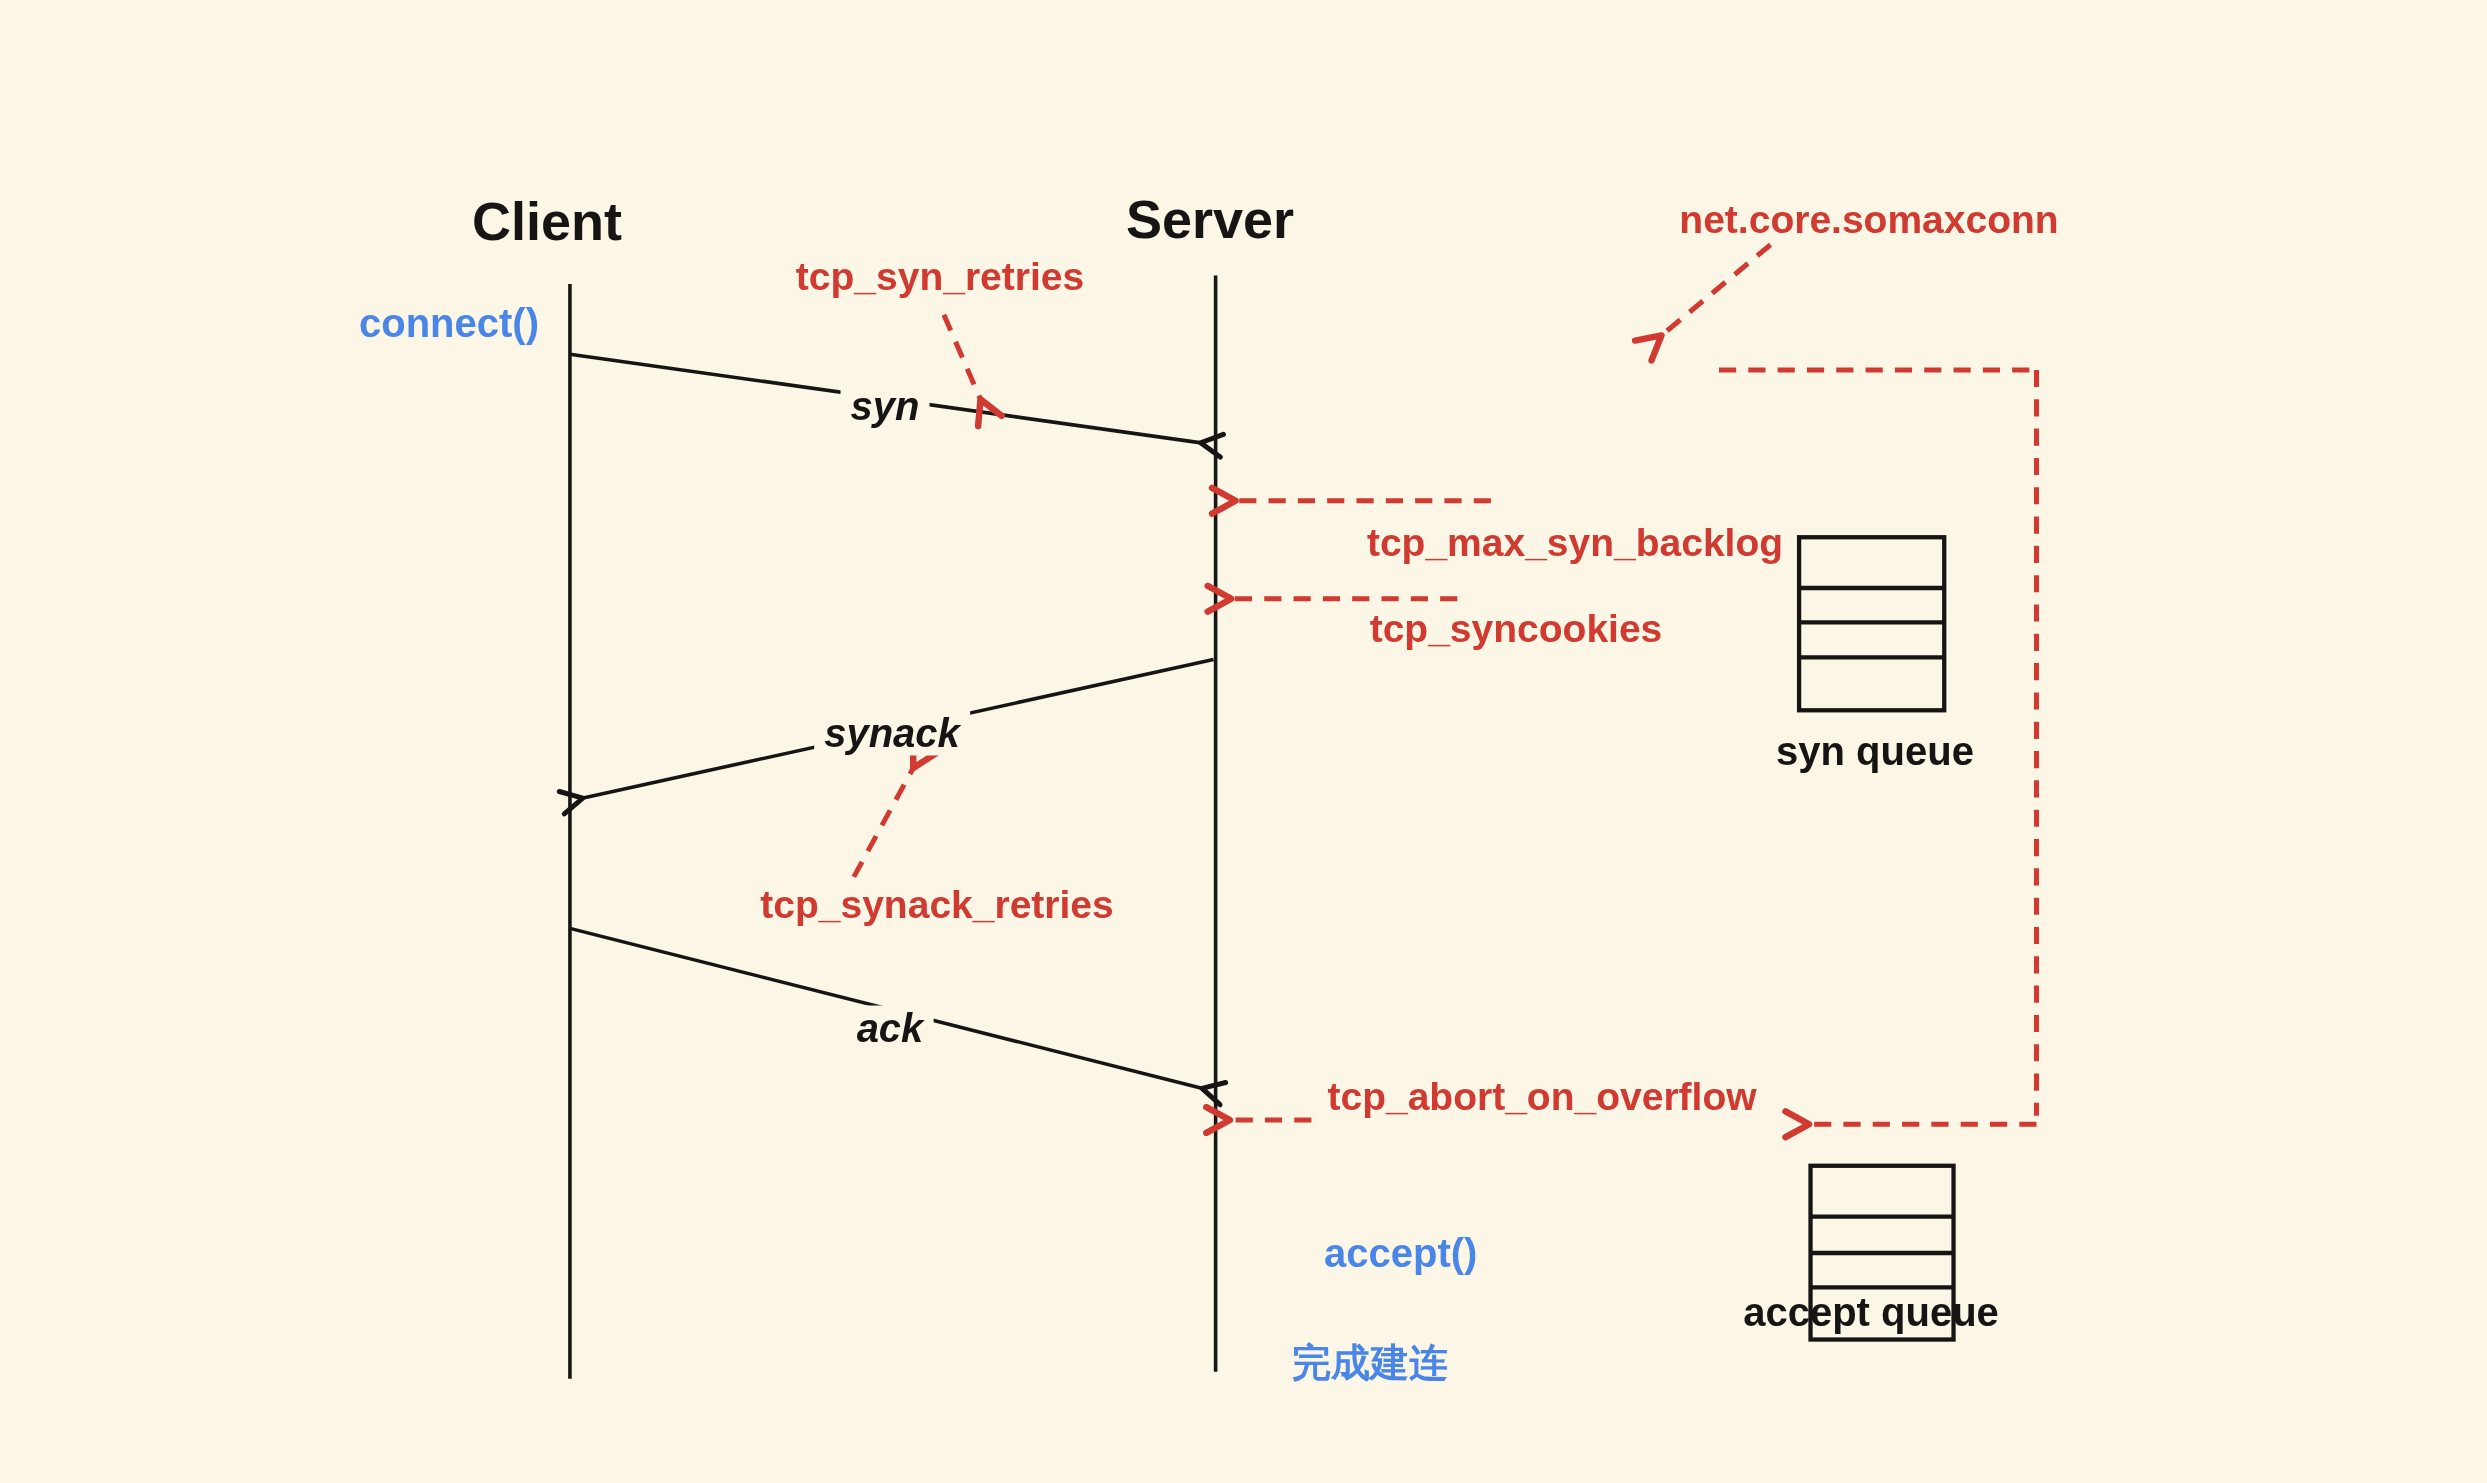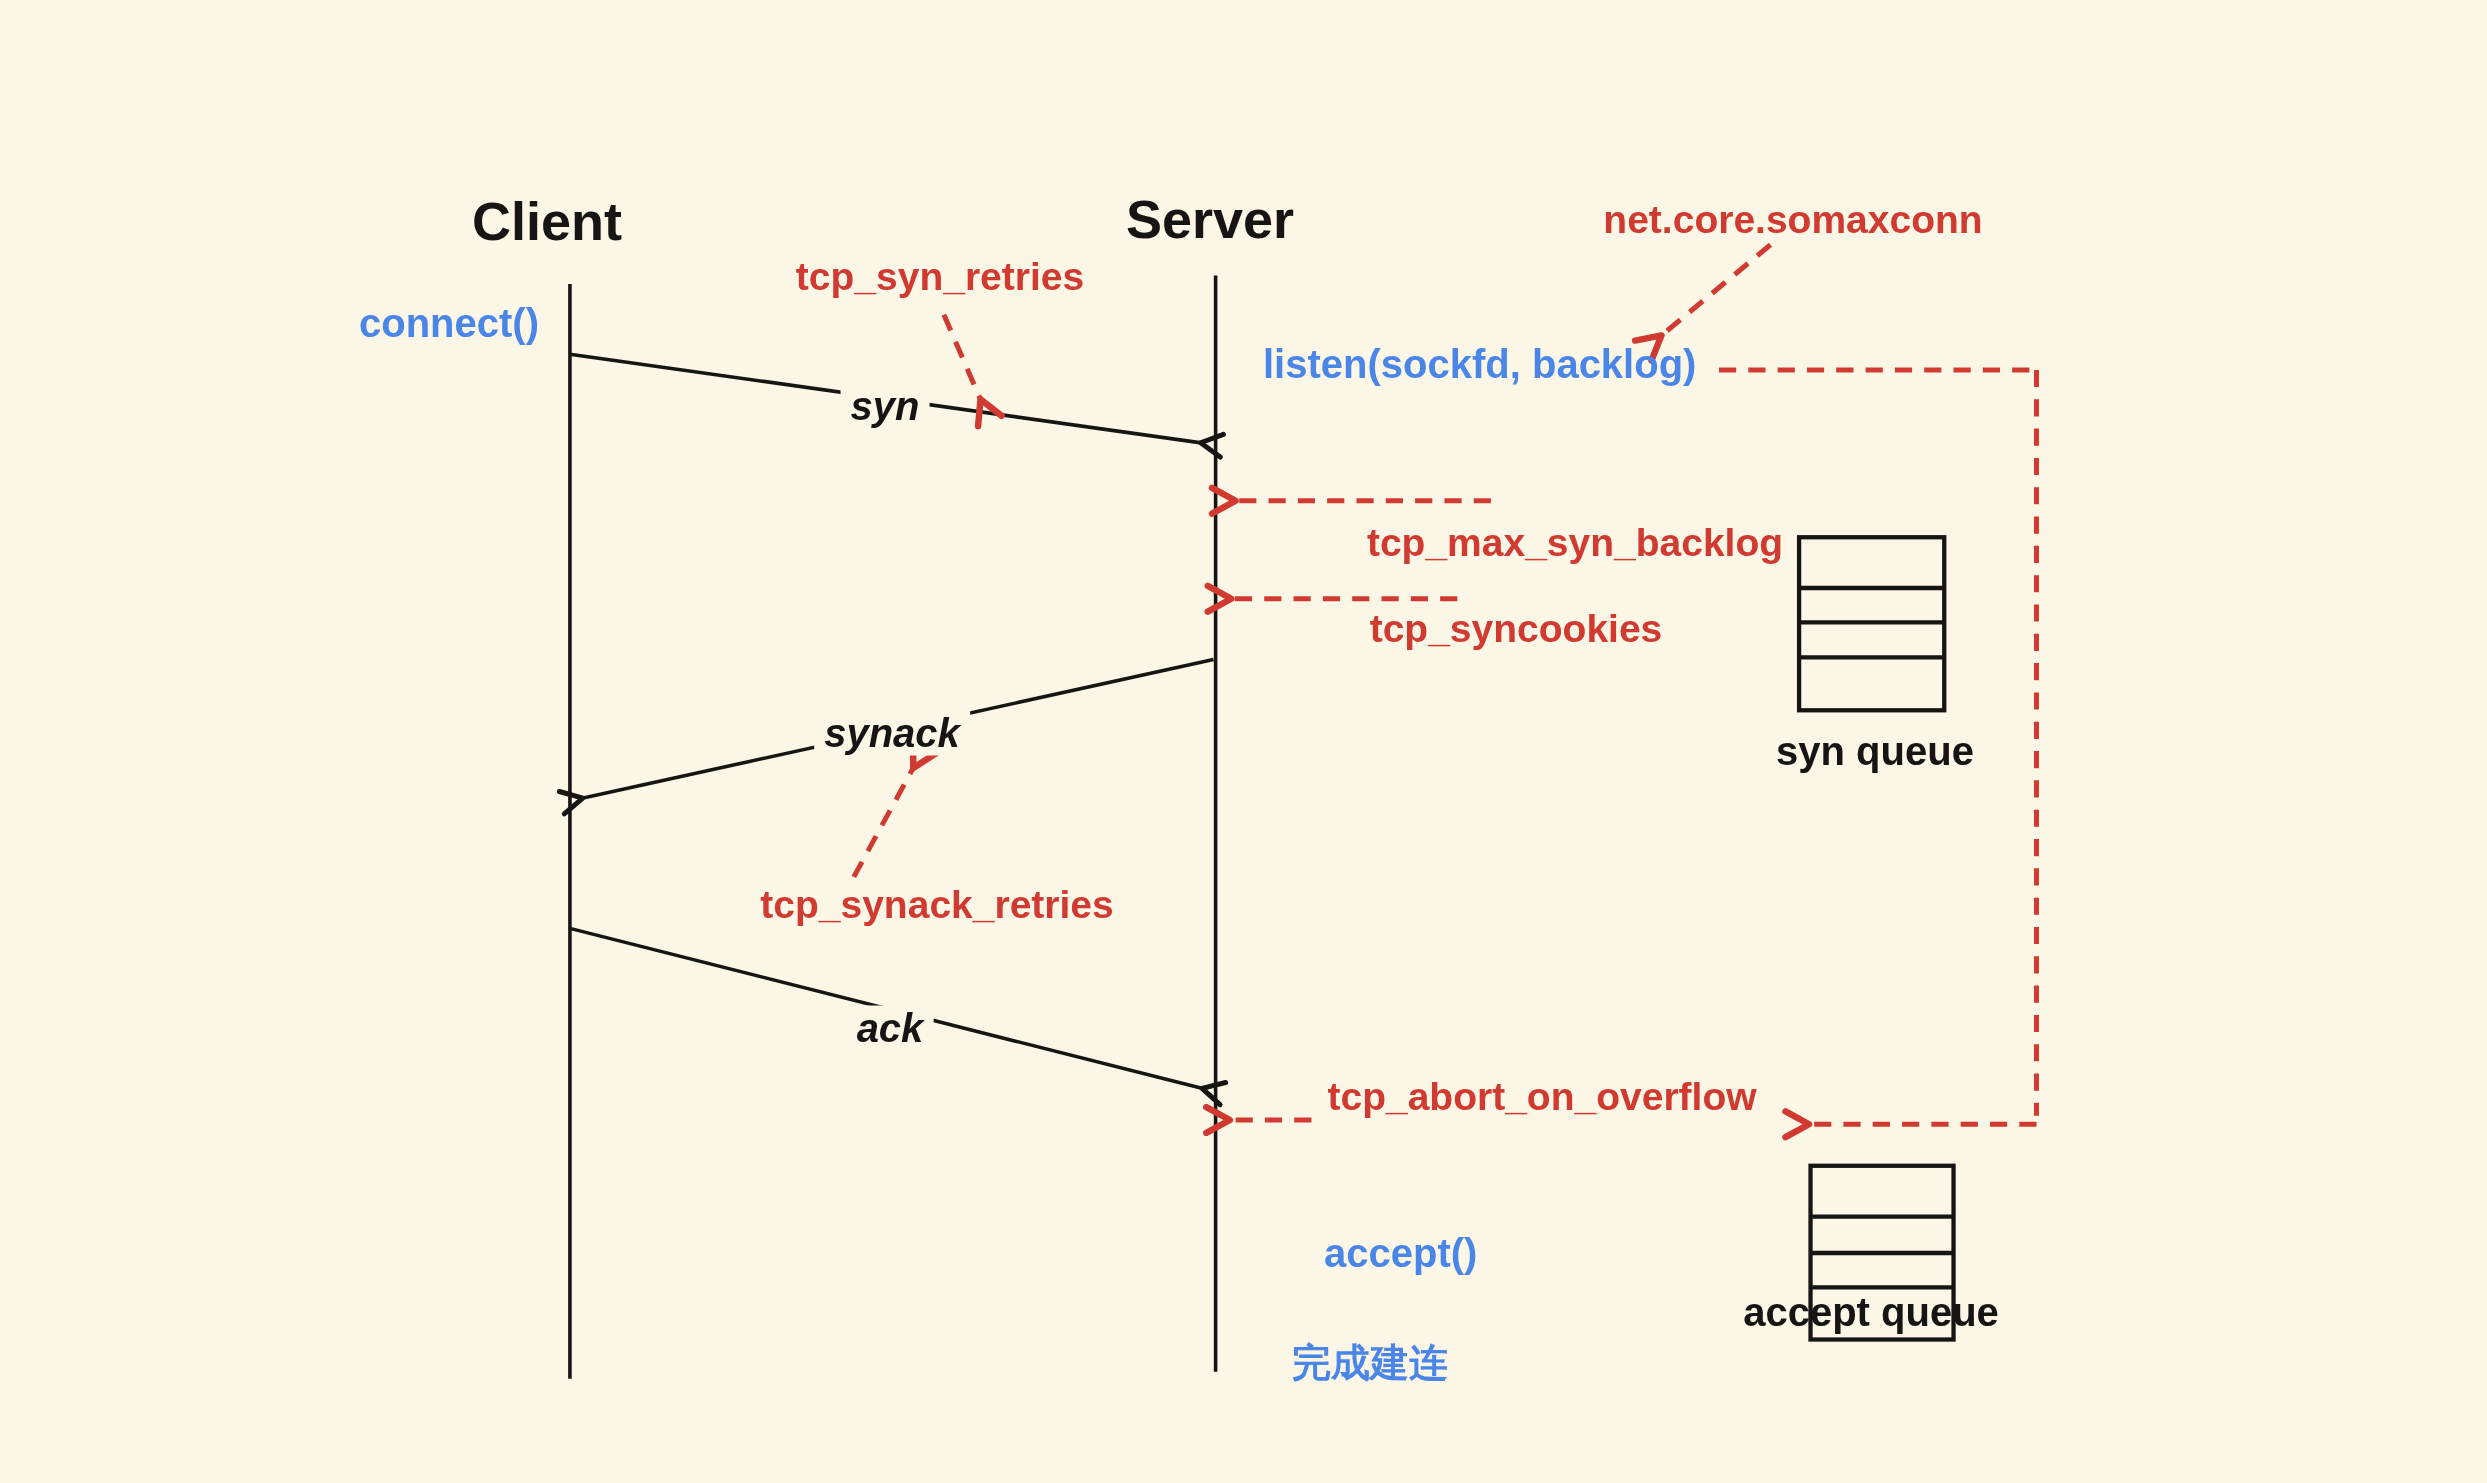--- a/index.html
+++ b/index.html
@@ -75,30 +75,29 @@
       <path d="M2532,1651 H2732" stroke="#161514" stroke-width="6"></path>
       <path d="M2532,1702 H2732" stroke="#161514" stroke-width="6"></path>
       <path d="M2532,1750 H2732" stroke="#161514" stroke-width="6"></path>
     </g>
   </svg>
 
   <div class="lbl actor" style="left:547px;top:185px">Client</div>
   <div class="lbl actor" style="left:1210px;top:183px">Server</div>
 
   <div class="lbl sys" style="left:449px;top:287px">connect()</div>
-  <div class="lbl sys left-anchor" style="left:1263px;top:328px">listen(sockfd, backlog)</div>
   <div class="lbl sys left-anchor" style="left:1324px;top:1217px">accept()</div>
   <div class="lbl cjk left-anchor" style="left:1292px;top:1327px">完成建连</div>
 
   <div class="lbl msg" style="left:885px;top:370px">syn</div>
   <div class="lbl msg" style="left:892px;top:697px">synack</div>
   <div class="lbl msg" style="left:890px;top:992px">ack</div>
 
   <div class="lbl param" style="left:940px;top:241px">tcp_syn_retries</div>
-  <div class="lbl param" style="left:1793px;top:184px">net.core.somaxconn</div>
+  <div class="lbl param" style="left:1869px;top:184px">net.core.somaxconn</div>
   <div class="lbl param" style="left:1575px;top:507px">tcp_max_syn_backlog</div>
   <div class="lbl param" style="left:1516px;top:593px">tcp_syncookies</div>
   <div class="lbl param" style="left:937px;top:869px">tcp_synack_retries</div>
   <div class="lbl param" style="left:1542px;top:1061px">tcp_abort_on_overflow</div>
 
   <div class="lbl qlabel" style="left:1875px;top:715px">syn queue</div>
   <div class="lbl qlabel" style="left:1871px;top:1276px">accept queue</div>
 
 </div>
 

